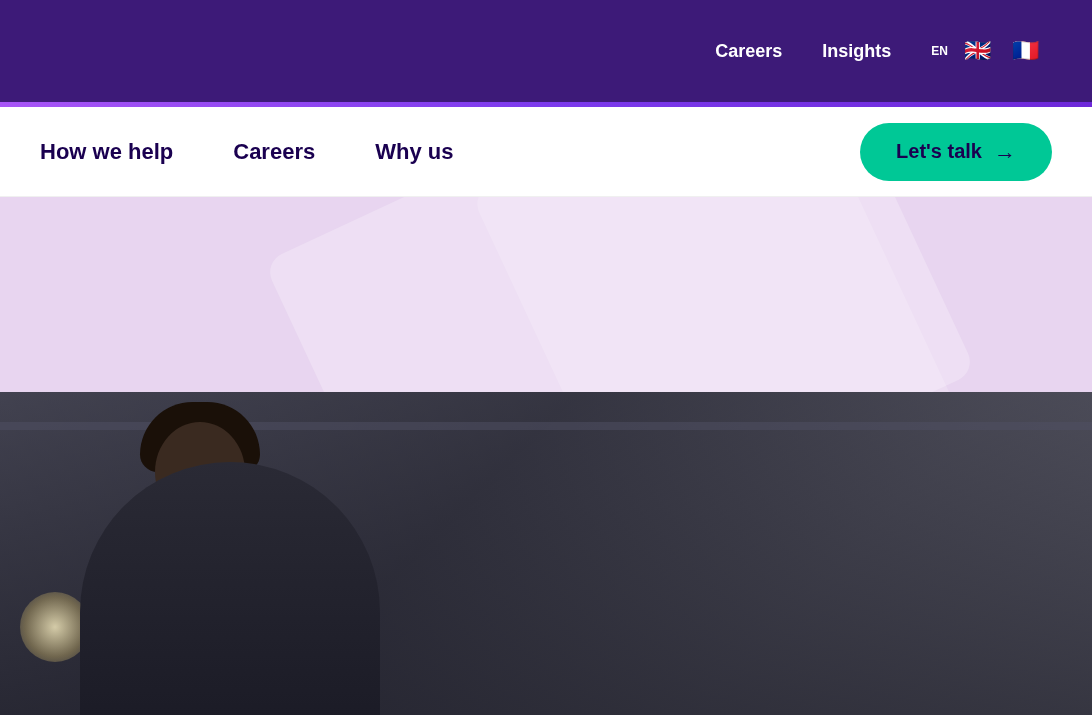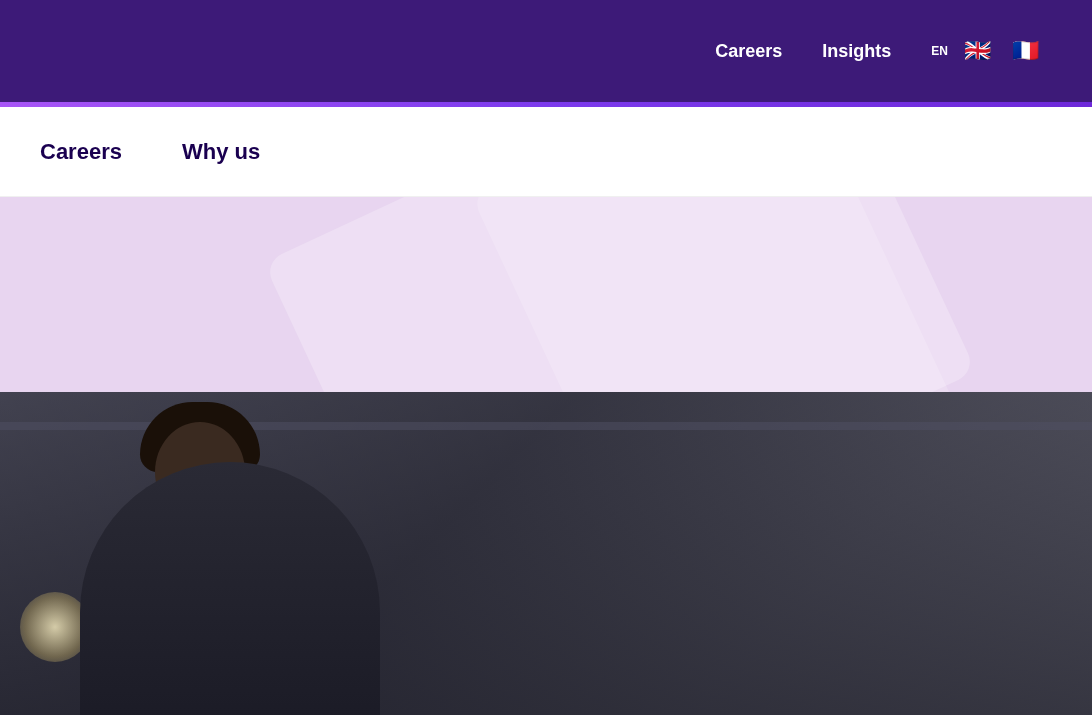--- a/index.html
+++ b/index.html
@@ -219,22 +219,27 @@
   <div class="lang-section">
     <span class="lang-text">EN</span>
     <div class="flag-circle">🇬🇧</div>
     <div class="flag-circle">🇫🇷</div>
   </div>
 </div>
 
 <div class="gradient-line"></div>
 
 <nav class="main-nav">
+  <a class="nav-link">How we help</a>
   <a class="nav-link">Careers</a>
   <a class="nav-link">Why us</a>
+  <button class="nav-cta">
+    <span>Let's talk</span>
+    <span class="arrow">→</span>
+  </button>
 </nav>
 
 <div class="hero-section">
   <div class="hero-diagonal-1"></div>
   <div class="hero-diagonal-2"></div>
 </div>
 
 <div class="photo-section">
   <div class="photo-overlay"></div>
   <div class="ceiling-bar"></div>

